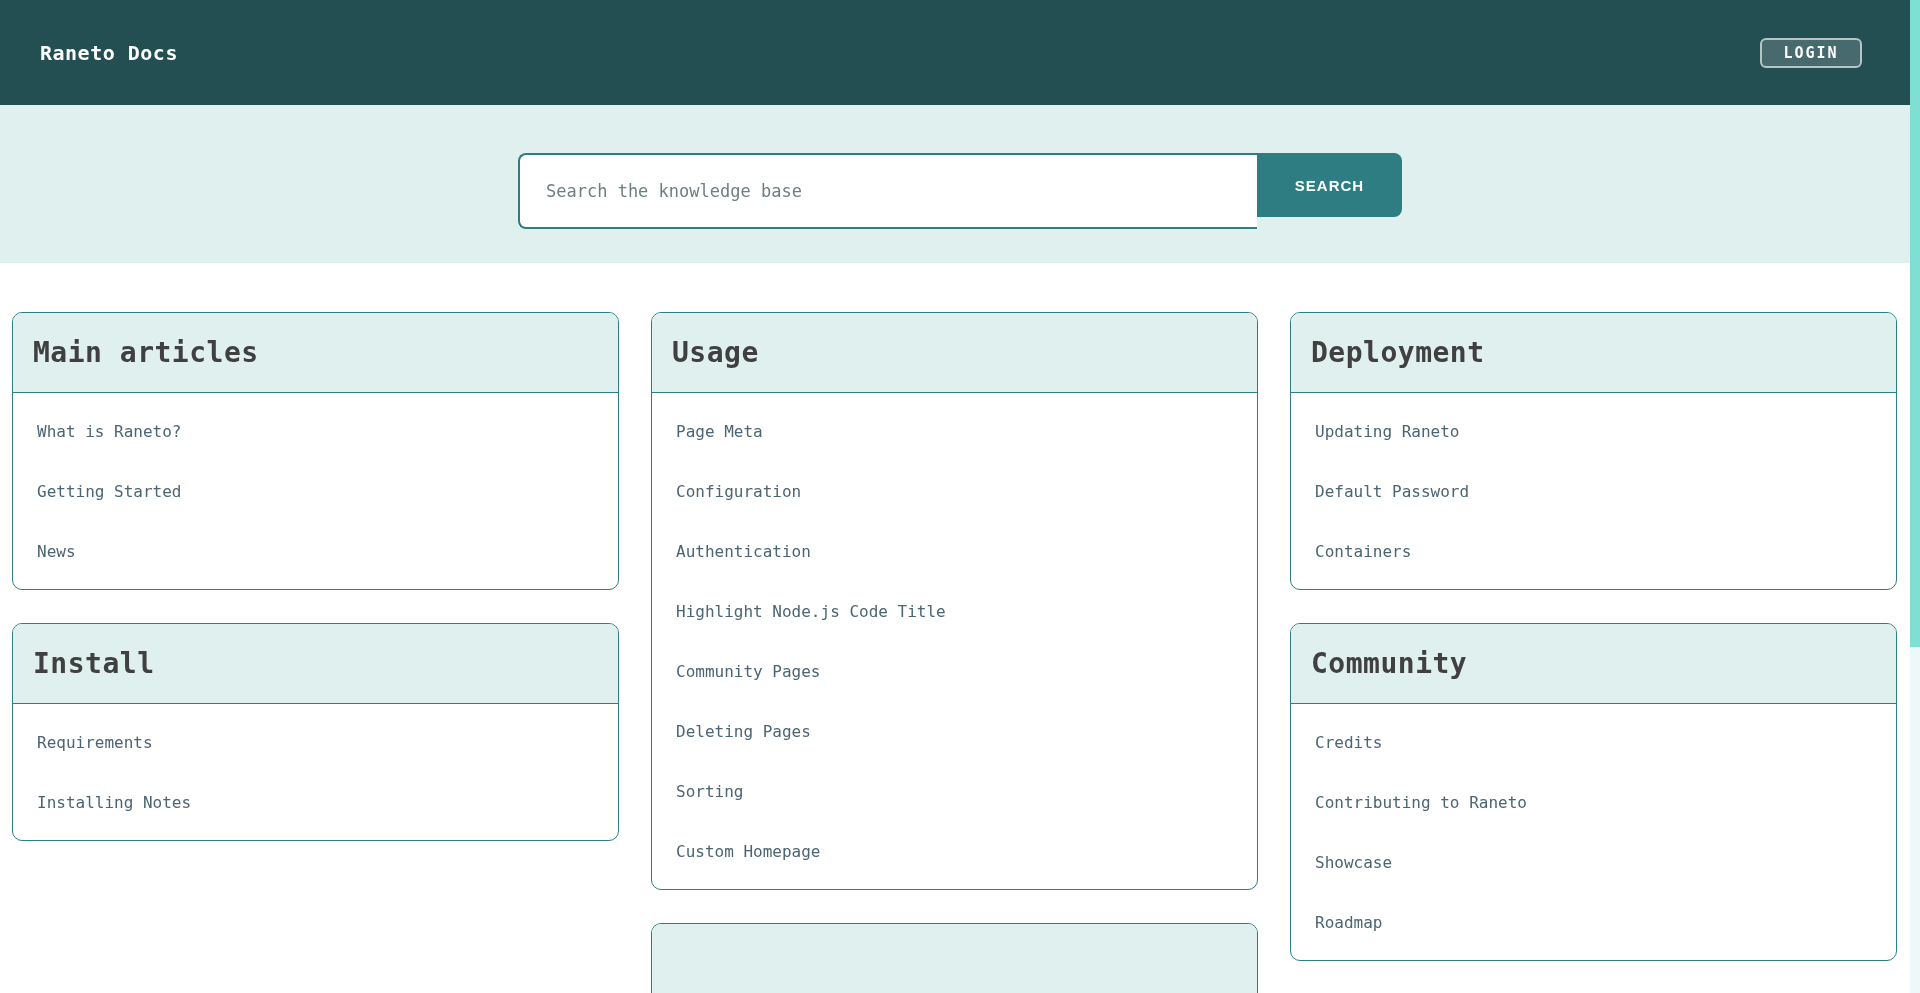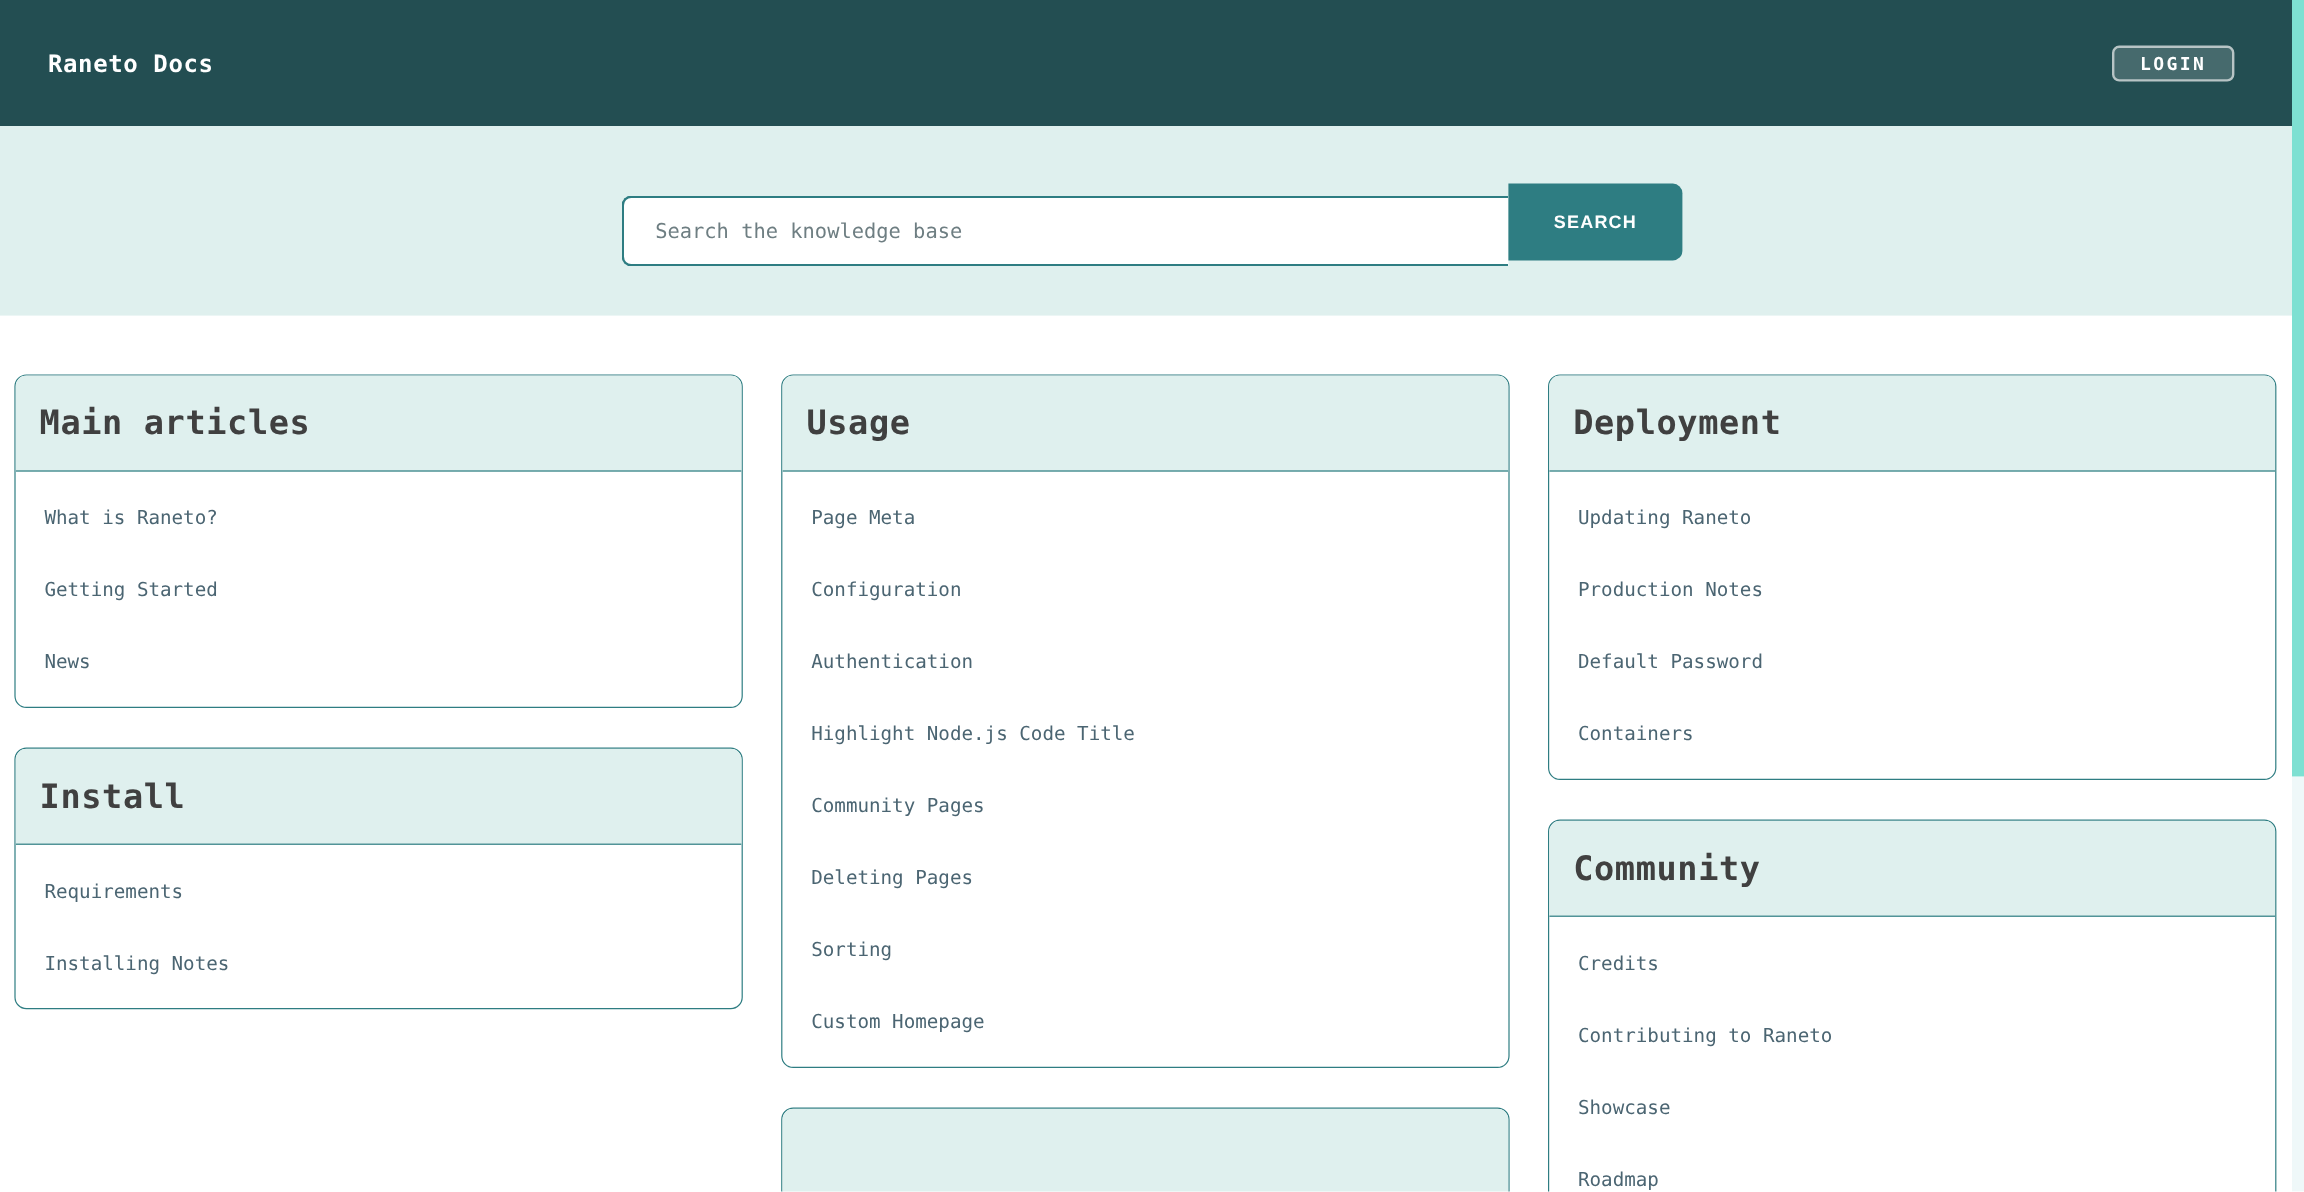--- a/index.html
+++ b/index.html
@@ -47,31 +47,30 @@
     padding-top: 48px;
   }
   .search-form {
     width: 884px;
     height: 60px;
     margin: 0 auto;
     display: flex;
   }
   .search-input {
     flex: 1;
-    height: 59px;
+    height: 76px;
     border: 2px solid #2e7d82;
     border-right: none;
     border-radius: 8px 0 0 8px;
     background: #ffffff;
     padding: 0 26px;
     font-family: "DejaVu Sans Mono", monospace;
     font-size: 17px;
     color: #333333;
     outline: none;
-    margin-top: 10px;
   }
   .search-input::placeholder { color: #6e7e82; }
   .search-btn {
     width: 145px;
     height: 64px;
     border: none;
     border-radius: 0 8px 8px 0;
     background: #2e7d82;
     color: #ffffff;
     font-family: "Liberation Sans", sans-serif;
@@ -199,21 +198,20 @@
         </header>
       </section>
     </div>
     <div class="col">
       <section class="card">
         <header class="card-header">
           <h2 class="card-title">Deployment</h2>
         </header>
         <div class="card-links">
           <a class="card-link" href="#">Updating Raneto</a>
-          <a class="card-link" href="#">Production Notes</a>
           <a class="card-link" href="#">Default Password</a>
           <a class="card-link" href="#">Containers</a>
         </div>
       </section>
       <section class="card">
         <header class="card-header">
           <h2 class="card-title">Community</h2>
         </header>
         <div class="card-links">
           <a class="card-link" href="#">Credits</a>

